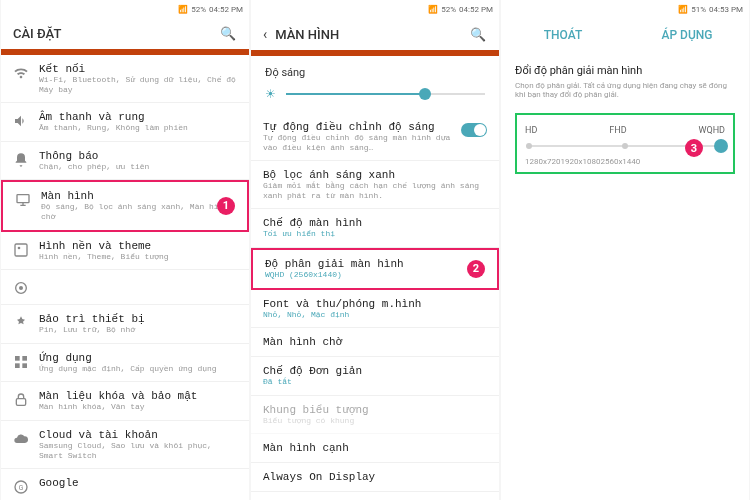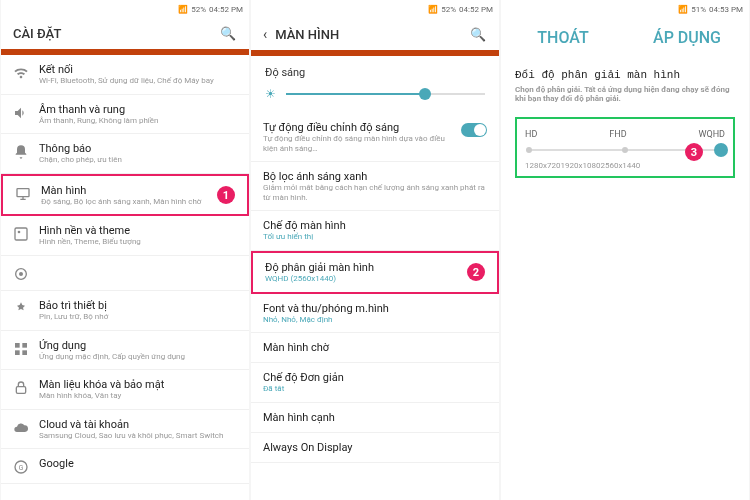--- a/index.html
+++ b/index.html
@@ -4,41 +4,41 @@
 <style>
 * { box-sizing: border-box; margin: 0; padding: 0; }
 body { font-family: -apple-system, Roboto, Arial, sans-serif; background: #f5f5f5; display: flex; width: 750px; height: 500px; }
 .panel { flex: 1; background: #fff; margin: 0 1px; display: flex; flex-direction: column; overflow: hidden; }
 .statusbar { height: 18px; display: flex; justify-content: flex-end; align-items: center; padding: 0 6px; font-size: 8px; color: #666; gap: 3px; }
 .header { padding: 8px 12px; display: flex; align-items: center; gap: 8px; border-bottom: 6px solid #c2410c; }
 .header .title { font-size: 13px; font-weight: 500; color: #333; flex: 1; }
 .header .back { font-size: 14px; color: #444; }
 .header .search { font-size: 13px; color: #666; }
 .header2 { padding: 10px 0; display: flex; }
-.header2 .btn { flex: 1; text-align: center; font-size: 16px; color: #4aa8b8; font-weight: 500; }
+.header2 .btn { flex: 1; text-align: center; font-size: 12px; color: #4aa8b8; font-weight: 500; }
 .content { flex: 1; overflow-y: auto; }
 .item { display: flex; padding: 8px 12px; border-bottom: 1px solid #f0f0f0; align-items: flex-start; gap: 10px; }
 .item .icn { width: 16px; height: 16px; flex-shrink: 0; margin-top: 2px; }
-.item .txt { flex: 1; min-width: 0; }
+.item .txt { flex: 1; min-width: 0; font-family: Liberation Mono, monospace; }
 .item .lbl { font-size: 11px; color: #222; }
 .item .sub { font-size: 8px; color: #999; margin-top: 0; line-height: 1.2; }
 .item .sub.blue { color: #4aa8b8; }
 .item .toggle { width: 26px; height: 14px; border-radius: 7px; background: #4aa8b8; position: relative; flex-shrink: 0; margin-top: 2px; }
 .item .toggle::after { content: ""; position: absolute; right: 1px; top: 1px; width: 12px; height: 12px; border-radius: 50%; background: #fff; }
 .highlight { border: 2px solid #e91e63; position: relative; }
 .badge { position: absolute; right: 12px; top: 50%; transform: translateY(-50%); width: 18px; height: 18px; border-radius: 50%; background: #e91e63; color: #fff; font-size: 11px; font-weight: bold; display: flex; align-items: center; justify-content: center; }
 .section-title { padding: 10px 14px 4px; font-size: 11px; color: #333; }
 .brightness { padding: 4px 14px 12px; display: flex; align-items: center; gap: 10px; }
 .brightness .bicon { color: #4aa8b8; font-size: 12px; }
 .brightness .track { flex: 1; height: 2px; background: #ddd; position: relative; }
 .brightness .track .fill { position: absolute; left: 0; top: 0; height: 100%; width: 70%; background: #4aa8b8; }
 .brightness .track .thumb { position: absolute; left: 70%; top: 50%; width: 12px; height: 12px; border-radius: 50%; background: #4aa8b8; transform: translate(-50%, -50%); }
 .res-section { padding: 12px 14px; }
-.res-title { font-size: 11px; color: #222; margin-bottom: 4px; font-family: Liberation Mono, monospace; }
-.res-sub { font-size: 8px; color: #999; margin-bottom: 14px; font-weight: bold; }
+.res-title { font-size: 11px; color: #222; margin-bottom: 4px; }
+.res-sub { font-size: 8px; color: #999; margin-bottom: 14px; }
 .res-box { border: 2px solid #22c55e; padding: 10px 8px 6px; position: relative; }
 .res-labels { display: flex; justify-content: space-between; font-size: 9px; color: #666; margin-bottom: 10px; }
 .res-track { height: 2px; background: #ddd; position: relative; margin: 0 4px 10px; }
 .res-track .dot { position: absolute; top: 50%; width: 6px; height: 6px; border-radius: 50%; background: #ccc; transform: translate(-50%, -50%); }
 .res-track .dot.active { width: 14px; height: 14px; background: #4aa8b8; }
 .res-values { display: flex; justify-content: flex-start; font-size: 8px; color: #999; }
 .res-badge { position: absolute; right: 30px; top: 24px; width: 18px; height: 18px; border-radius: 50%; background: #e91e63; color: #fff; font-size: 11px; font-weight: bold; display: flex; align-items: center; justify-content: center; }
 .dimmed { opacity: 0.4; }
 svg { width: 100%; height: 100%; }
 </style>
@@ -225,20 +225,27 @@
     </div>
 
     </div>
         <div class="item">
           <div class="txt">
             <div class="lbl">Chế độ Đơn giản</div>
     <div class="sub blue">Đã tắt</div>
           </div>
 
     </div>
+        <div class="item dimmed">
+          <div class="txt">
+            <div class="lbl">Khung biểu tượng</div>
+    <div class="sub">Biểu tượng có khung</div>
+          </div>
+
+    </div>
         <div class="item">
           <div class="txt">
             <div class="lbl">Màn hình cạnh</div>
     </div>
 
     </div>
         <div class="item">
           <div class="txt">
             <div class="lbl">Always On Display</div>
     </div>

